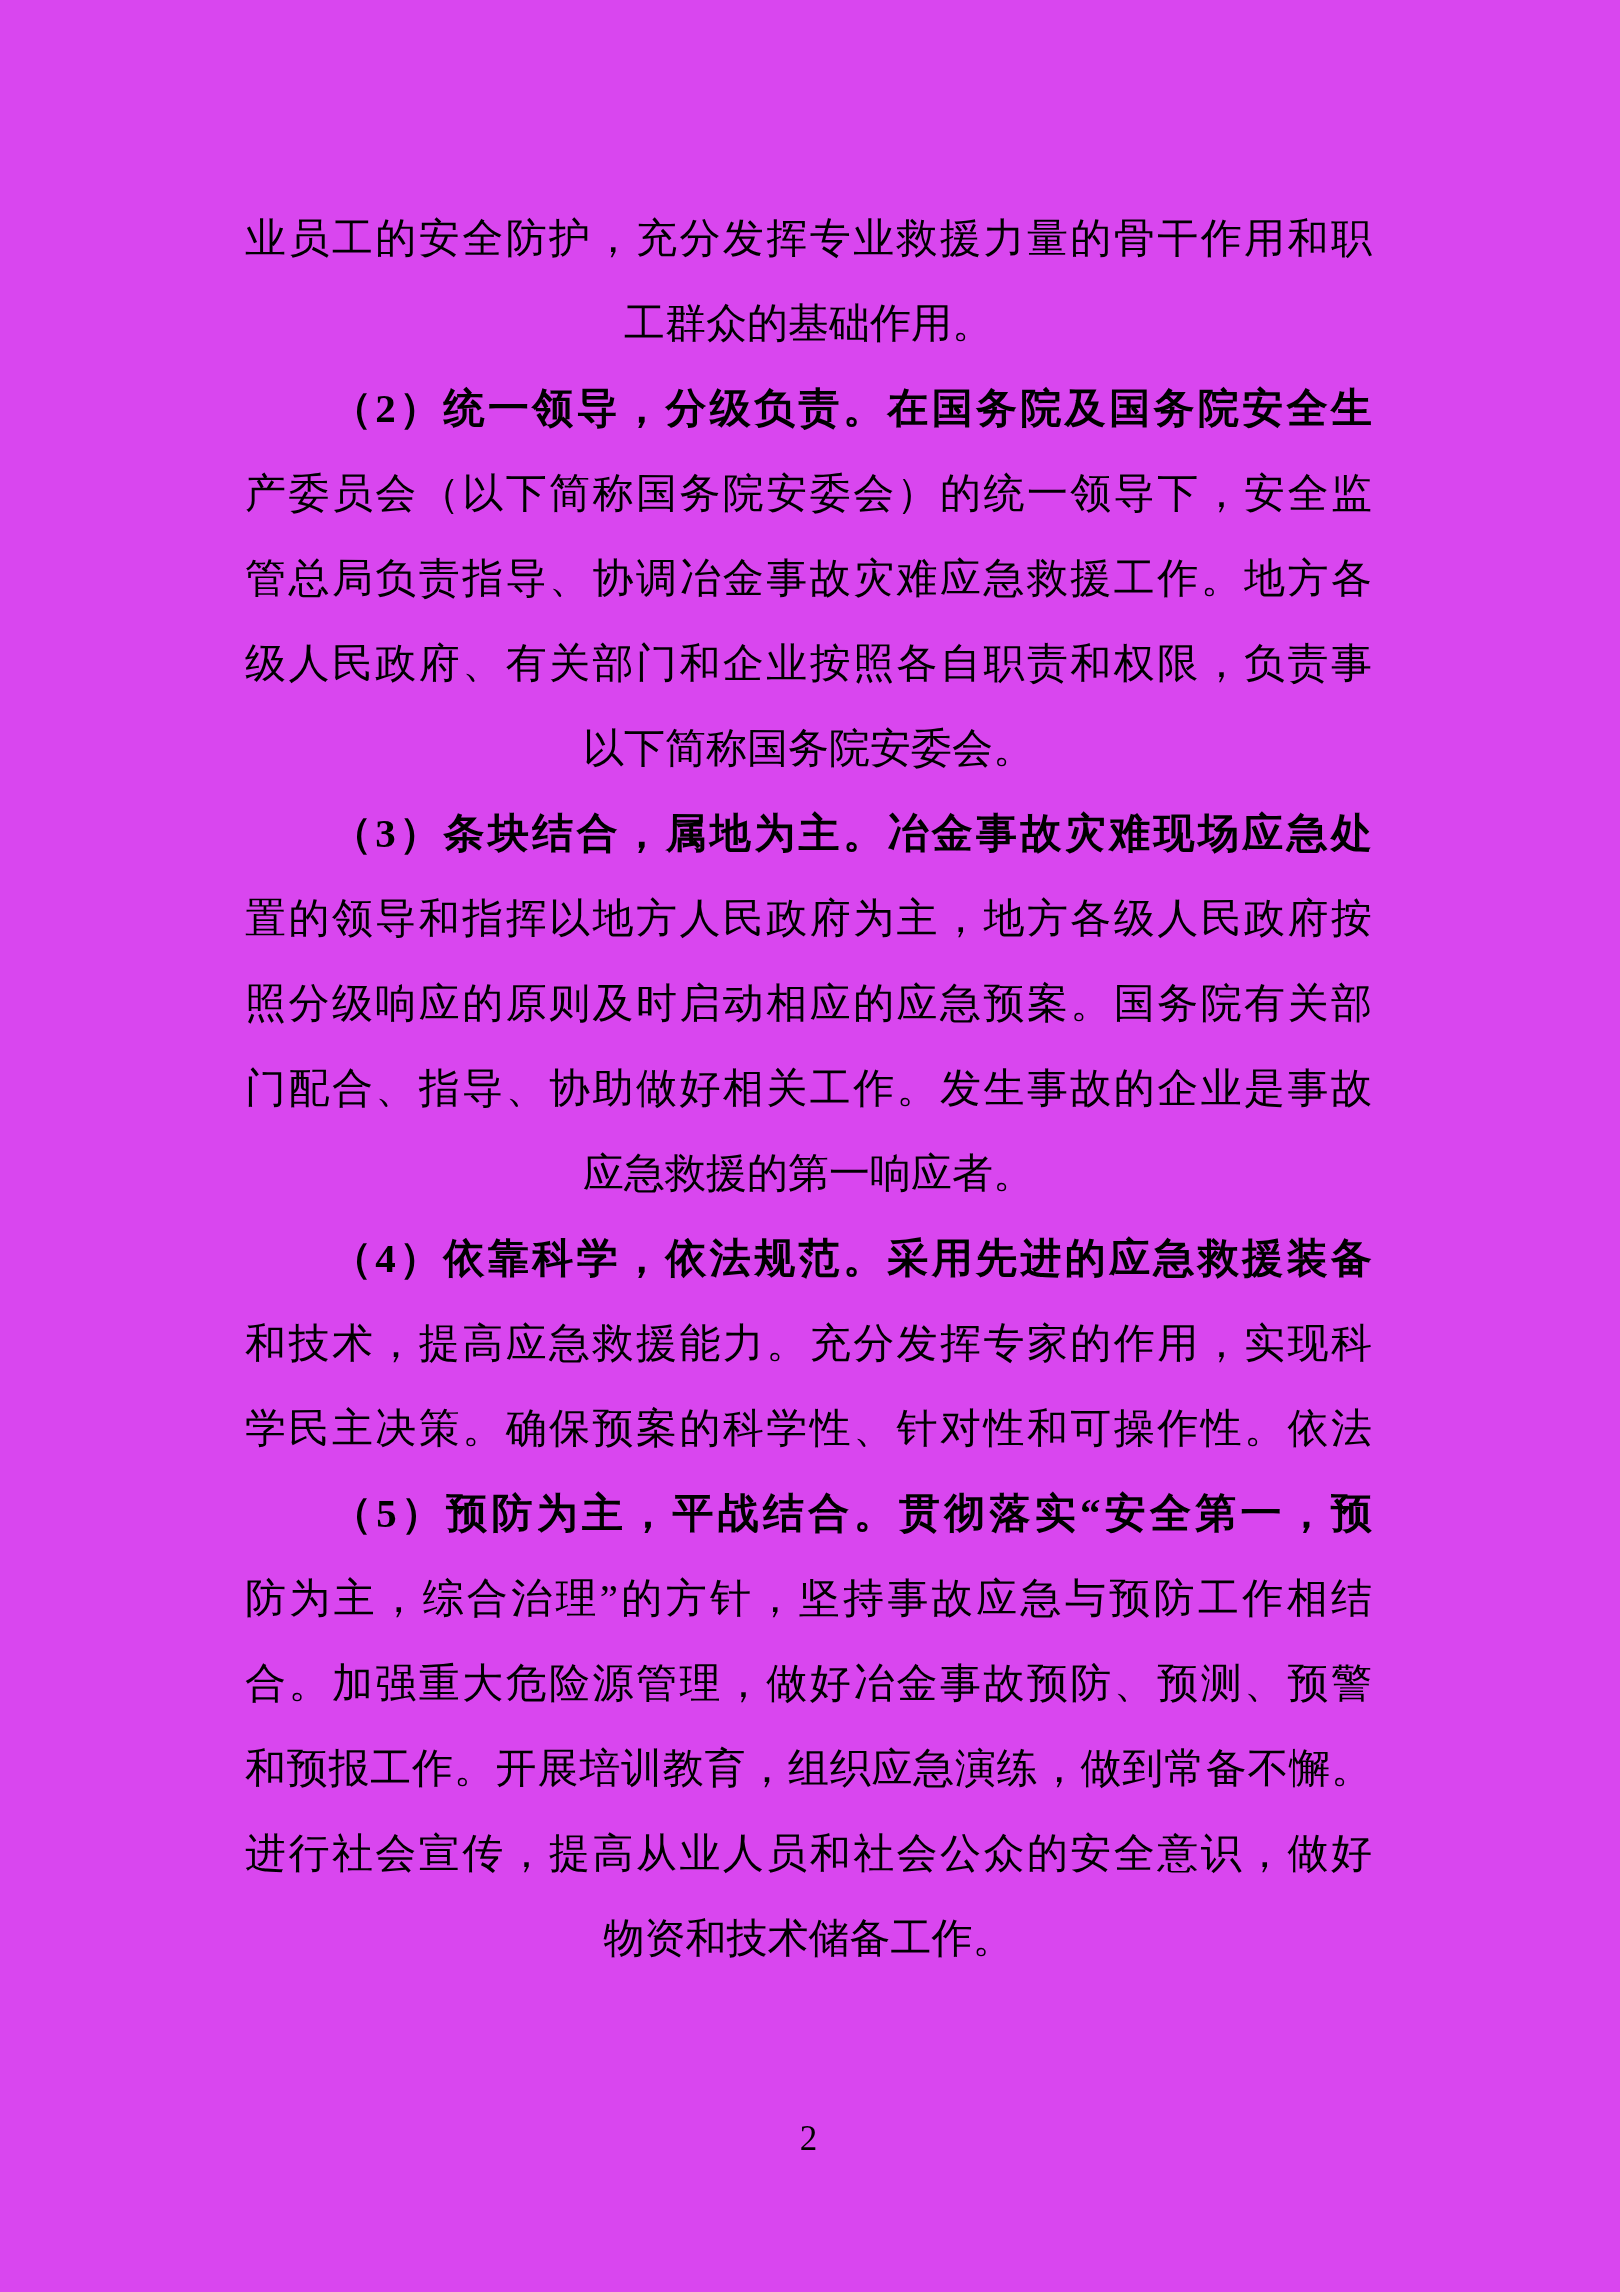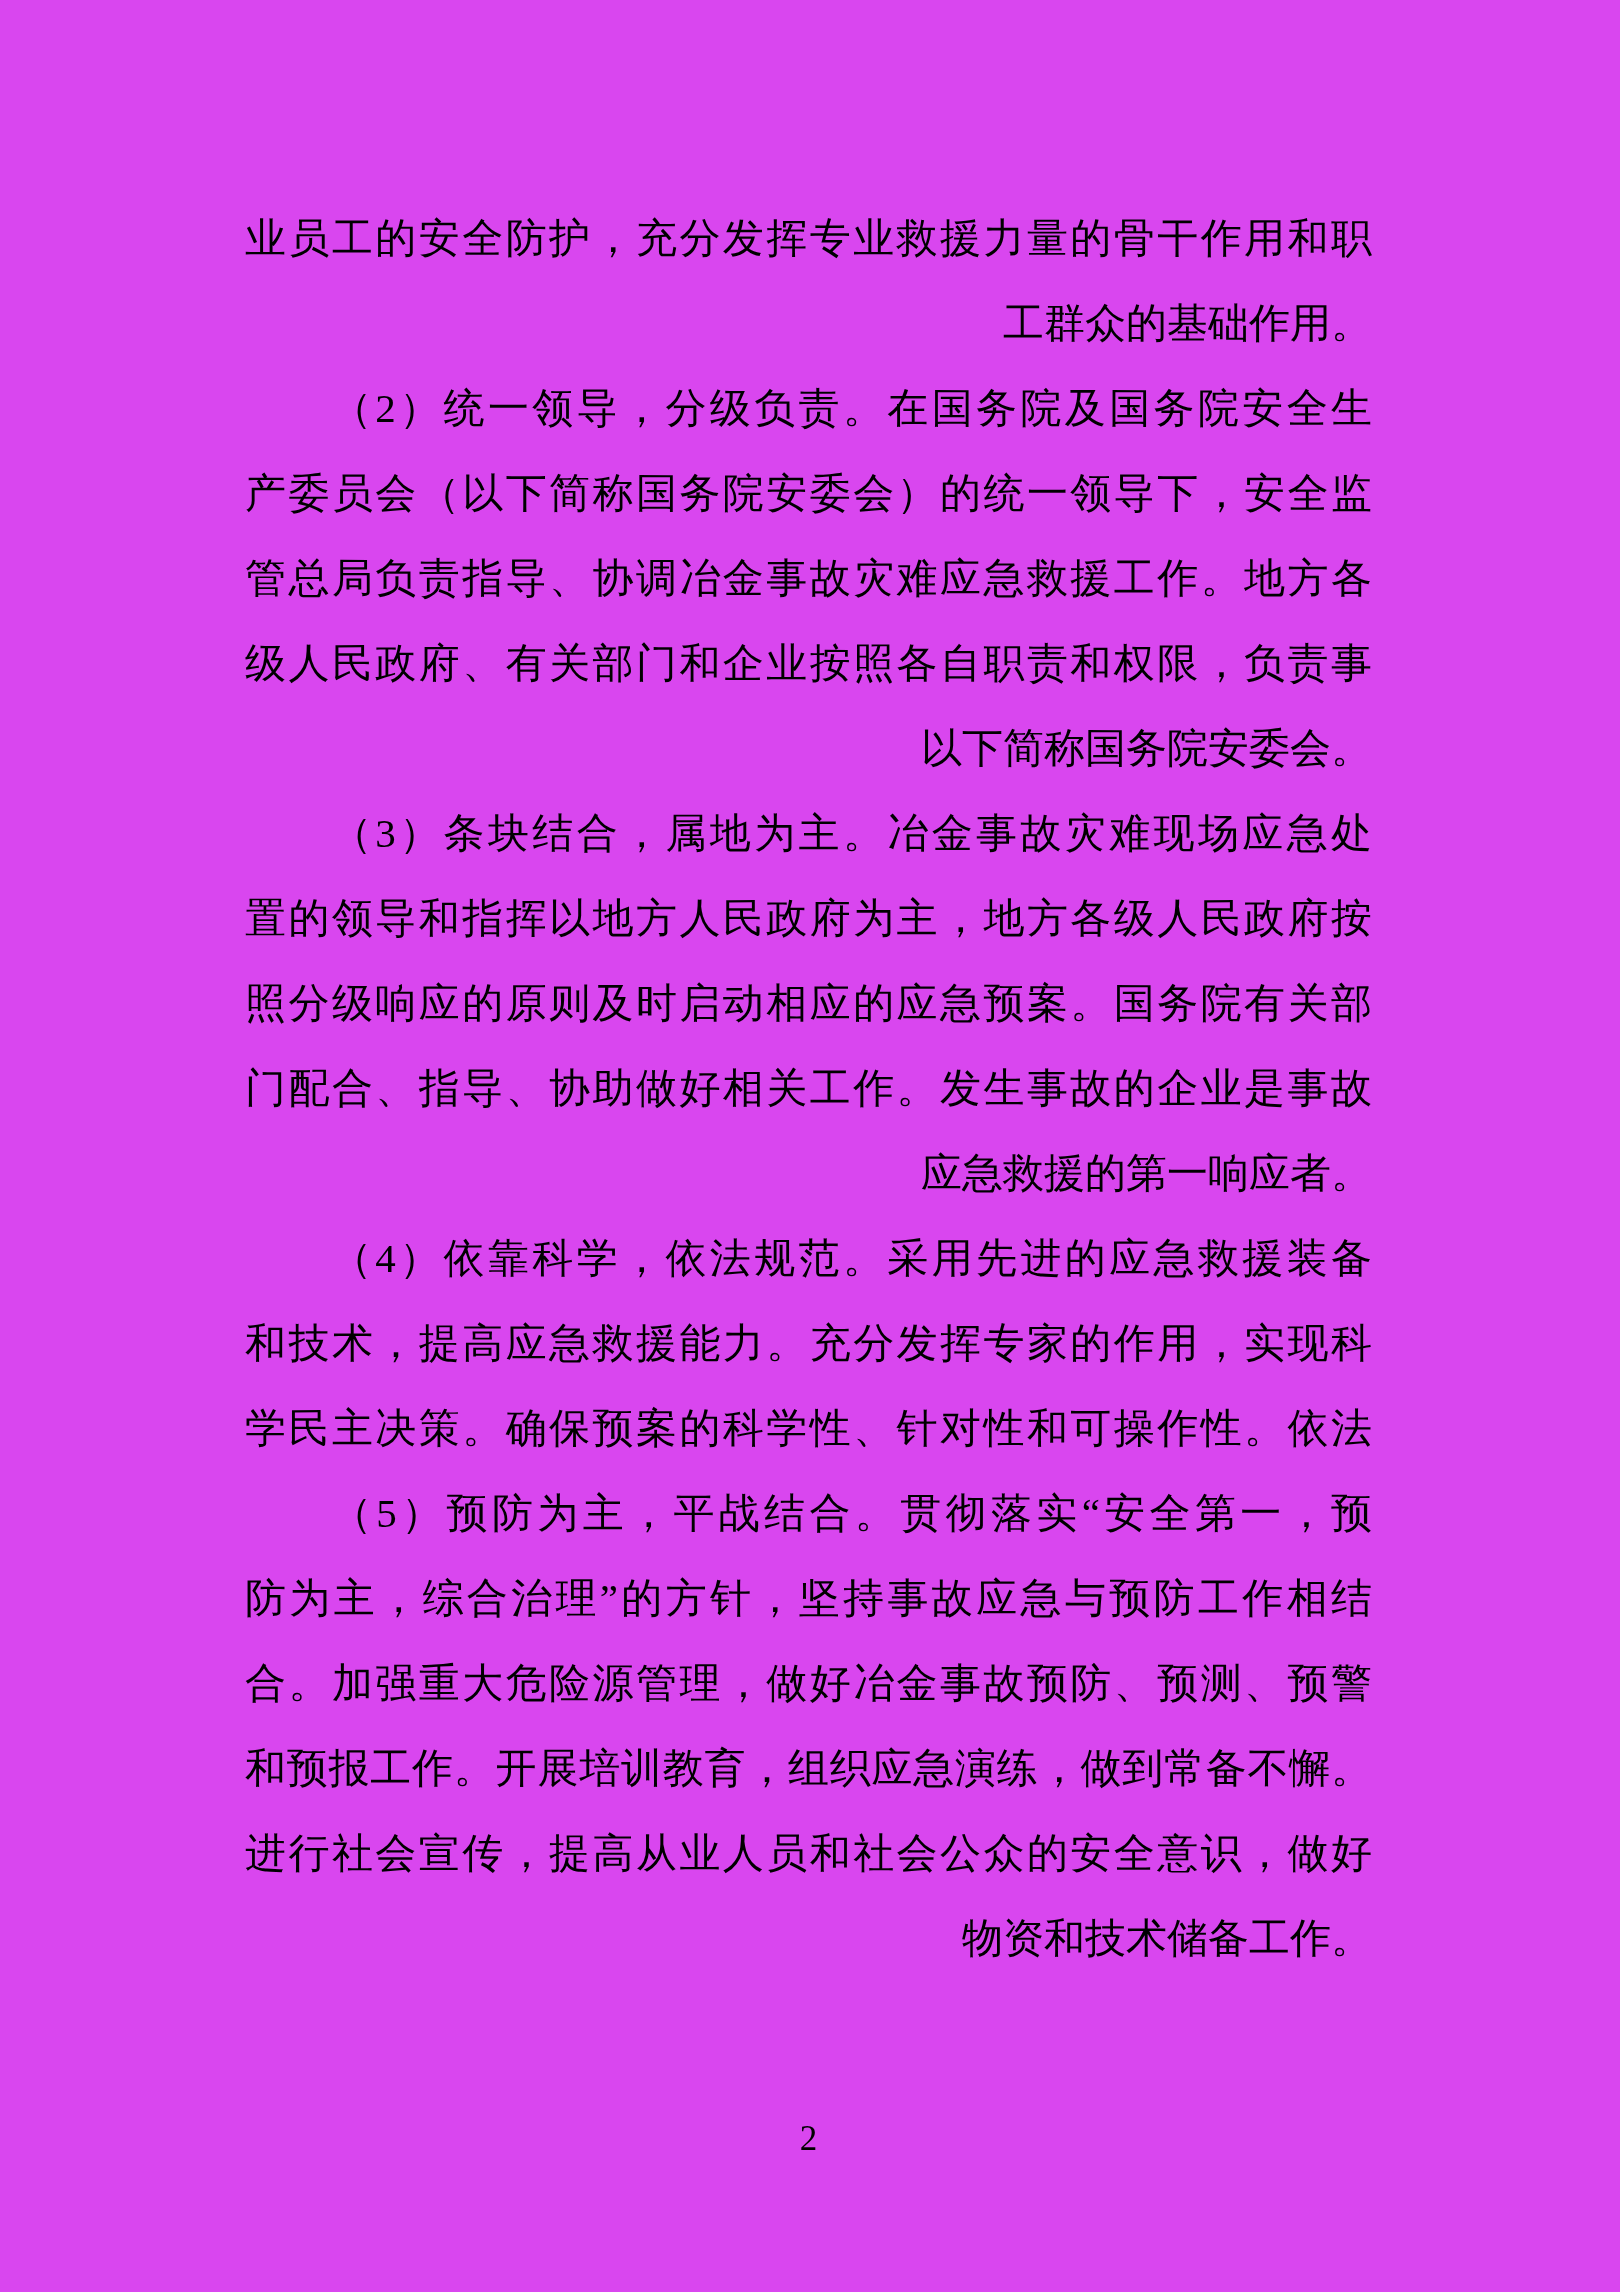--- a/index.html
+++ b/index.html
@@ -24,29 +24,30 @@
     position: absolute;
     left: 245px;
     top: 196px;
     width: 1127px;
   }
   .line {
     height: 85px;
     line-height: 85px;
     font-size: 41px;
     overflow: hidden;
-    text-align: right;
+    text-align: center;
   }
   .line.justify {
     text-align: justify;
     text-align-last: justify;
     text-justify: inter-ideograph;
   }
   .line.indent {
     text-indent: 86px;
+    font-weight: bold;
   }
   .footer {
     position: absolute;
     left: 245px;
     top: 2117px;
     width: 1127px;
     text-align: center;
     font-size: 35px;
     line-height: 43px;
   }

